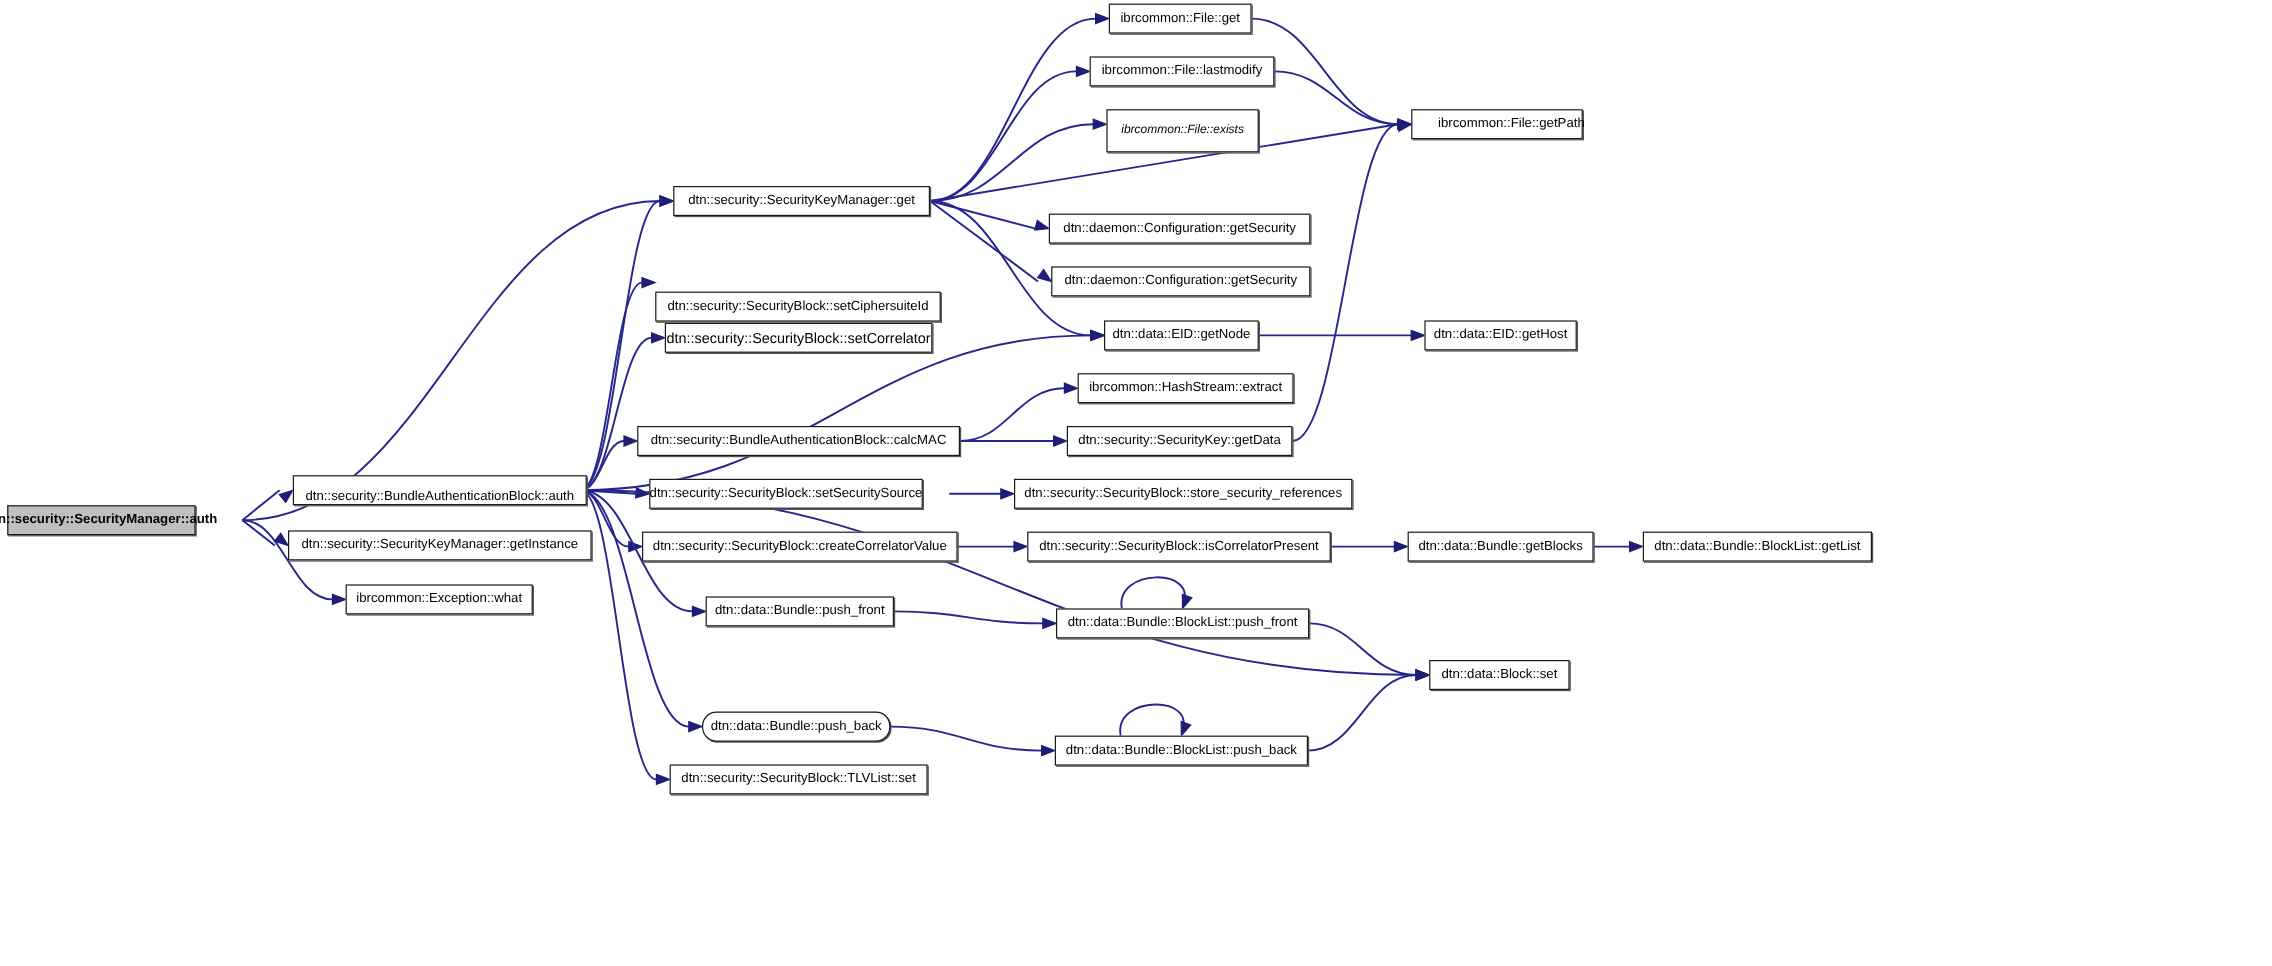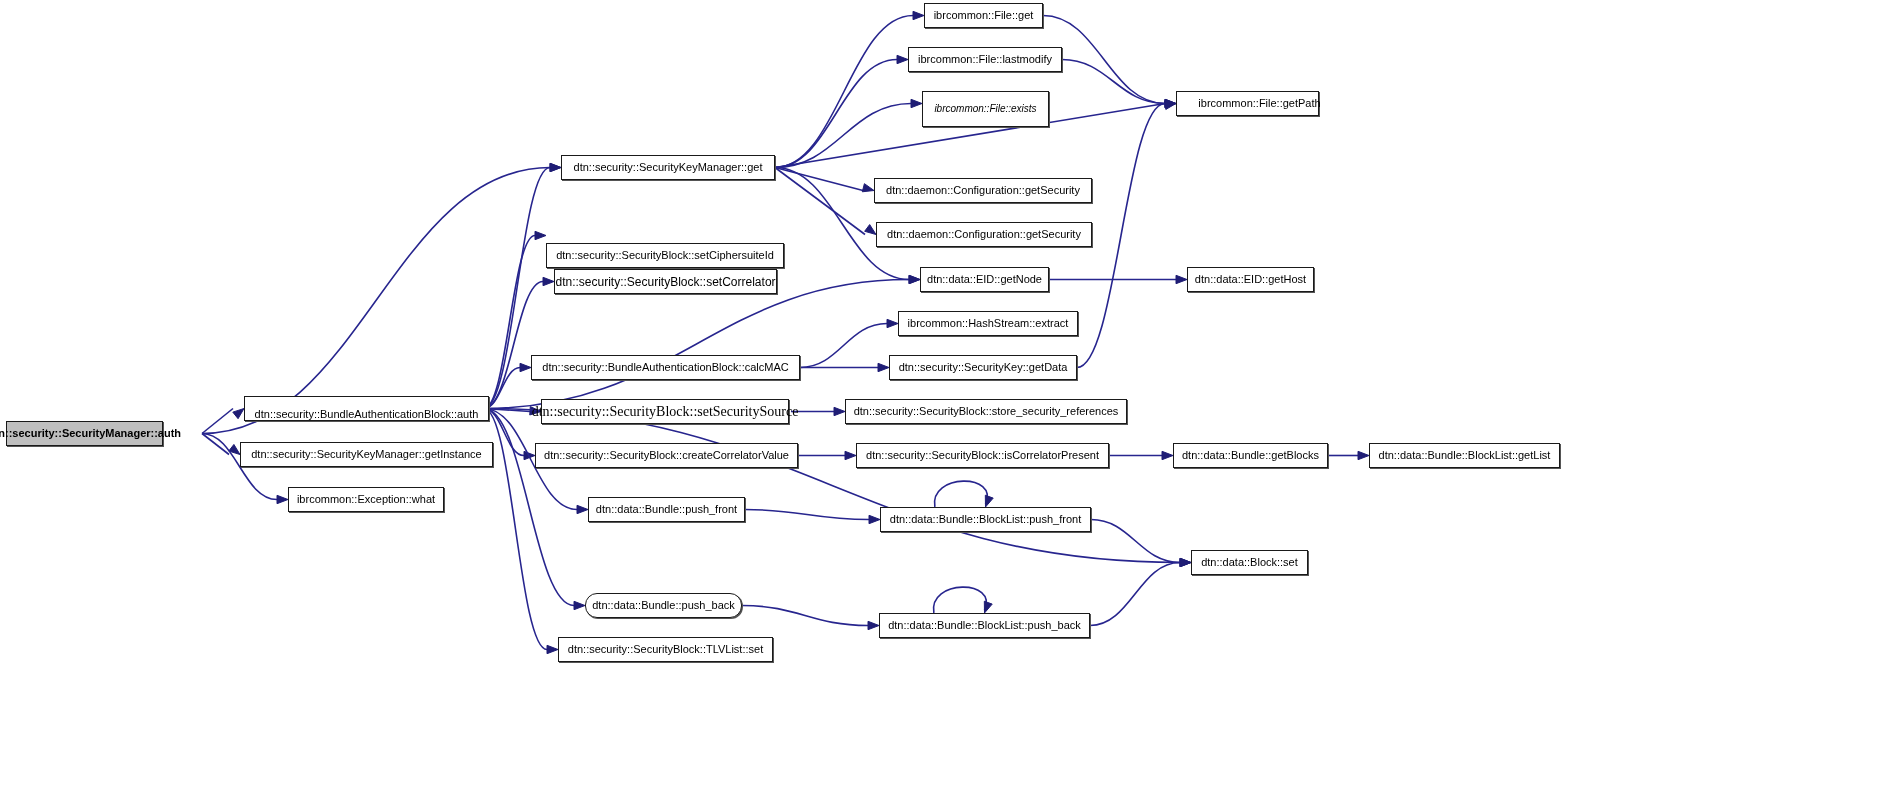--- a/index.html
+++ b/index.html
@@ -117,21 +117,21 @@
       </div>
       <div class="node" style="left: 546px; top: 223px; width: 238px; height: 25px; font-size: 11px; margin-top: 20px;">
         <span class="lbl">dtn::security::SecurityBlock::setCiphersuiteId</span>
       </div>
       <div class="node" style="left: 554px; top: 269px; width: 223px; height: 25px; font-size: 12px;">
         <span class="lbl">dtn::security::SecurityBlock::setCorrelator</span>
       </div>
       <div class="node" style="left: 531px; top: 355px; width: 269px; height: 25px; font-size: 11px; text-align: right;">
         <span class="lbl">dtn::security::BundleAuthenticationBlock::calcMAC</span>
       </div>
-      <div class="node" style="left: 541px; top: 399px; width: 248px; height: 25px; font-size: 14px; font-family: Liberation Serif, serif;">
+      <div class="node" style="left: 541px; top: 399px; width: 228px; height: 25px; font-size: 11px;">
         <span class="lbl">dtn::security::SecurityBlock::setSecuritySource</span>
       </div>
       <div class="node" style="left: 535px; top: 443px; width: 263px; height: 25px; font-size: 11px;">
         <span class="lbl">dtn::security::SecurityBlock::createCorrelatorValue</span>
       </div>
       <div class="node" style="left: 588px; top: 497px; width: 157px; height: 25px; font-size: 11px;">
         <span class="lbl">dtn::data::Bundle::push_front</span>
       </div>
       <div class="node" style="left: 585px; top: 593px; width: 157px; height: 25px; font-size: 11px; border-radius: 12px;">
         <span class="lbl">dtn::data::Bundle::push_back</span>

